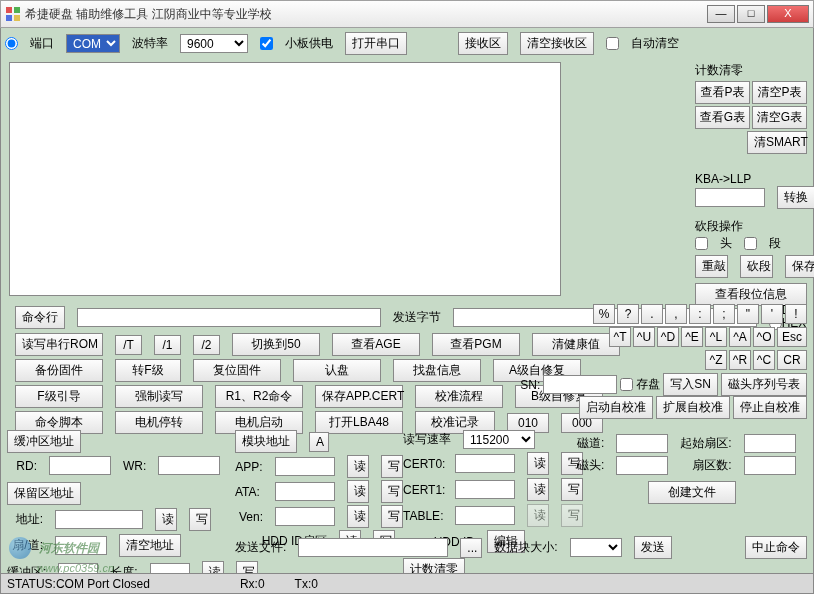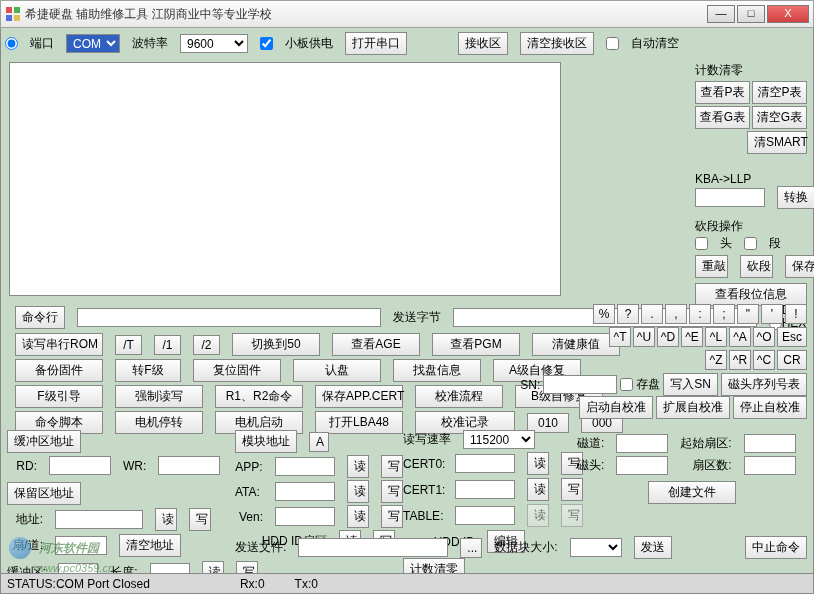--- a/index.html
+++ b/index.html
@@ -177,21 +177,21 @@
         <button class="btn" style="width:88px">R1、R2命令</button>
         <button class="btn" style="width:88px">保存APP.CERT</button>
         <button class="btn" style="width:88px">校准流程</button>
         <button class="btn" style="width:88px">B级自修复</button>
       </div>
       <div class="row">
         <button class="btn" style="width:88px">命令脚本</button>
         <button class="btn" style="width:88px">电机停转</button>
         <button class="btn" style="width:88px">电机启动</button>
         <button class="btn" style="width:88px">打开LBA48</button>
-        <button class="btn" style="width:100px">校准记录</button>
+        <button class="btn" style="width:80px">校准记录</button>
         <button class="btn" style="width:42px">010</button>
         <button class="btn" style="width:42px">000</button>
       </div>
     </div>
 
     <div class="snrow">
       <label>SN:</label>
       <input type="text" style="width: 74px;">
       <input type="checkbox" style="">
         <label>存盘</label>

